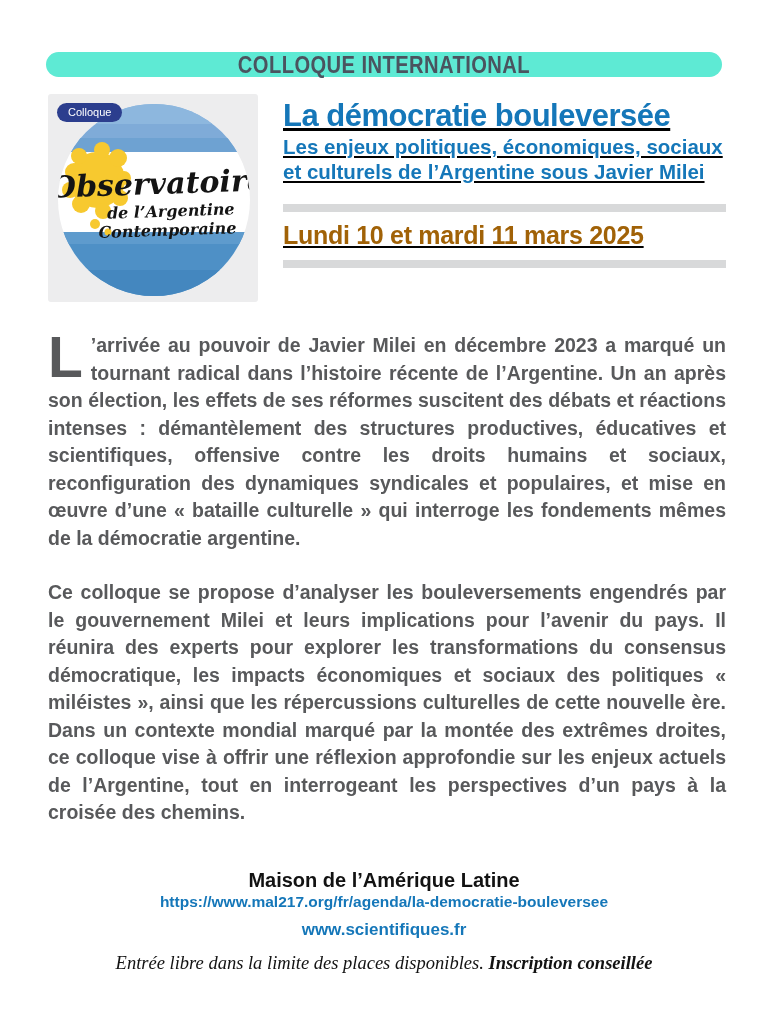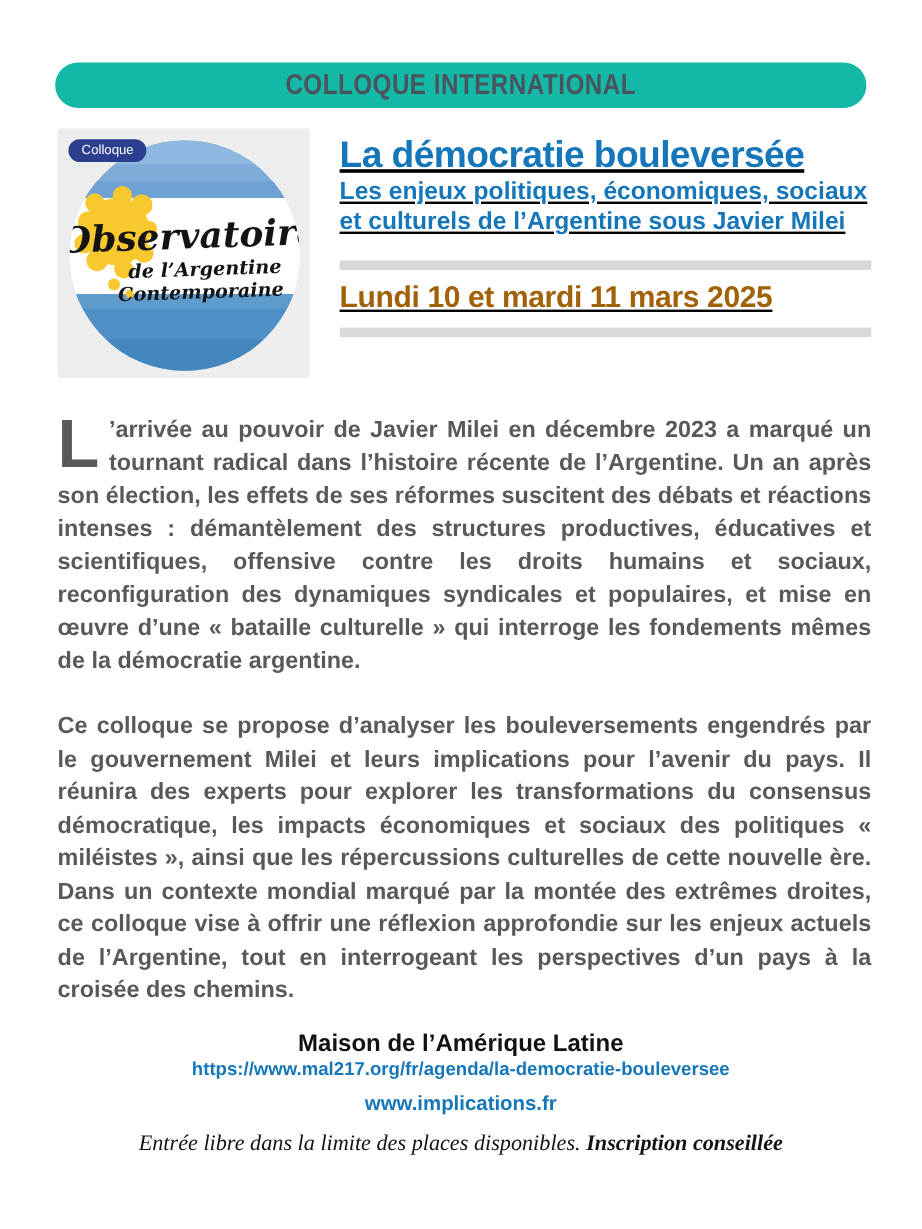--- a/index.html
+++ b/index.html
@@ -8,22 +8,22 @@
     position: relative;
     width: 768px;
     height: 1024px;
     background: #ffffff;
     font-family: "Liberation Sans", sans-serif;
     overflow: hidden;
   }
   
   .banner {
     margin: 52px 46px 0 46px;
-    height: 38px;
-    background: #14b8a6;
+    height: 25px;
+    background: #5eead4;
     display: flex;
     align-items: center;
     justify-content: center;
     border-radius: 19px;
   }
   .banner span {
     display: inline-block;
     transform: scaleX(0.84);
     font-size: 24px;
     font-weight: bold;
@@ -97,21 +97,21 @@
   .dropcap {
     float: left;
     font-size: 57px;
     line-height: 44px;
     padding: 3px 8px 0 0;
     font-weight: bold;
     color: #58595b;
   }
   
   .venue {
-    margin-top: 17px;
+    margin-top: 40px;
     text-align: center;
     color: #121212;
     font-weight: bold;
     font-size: 20px;
     line-height: 26px;
   }
   .links { text-align: center; }
   .link1 {
     display: inline-block;
     color: #1577b9;
@@ -206,20 +206,20 @@
     <p><span class="dropcap">L</span><span>’arrivée au pouvoir de Javier Milei en décembre 2023 a marqué un tournant radical dans l’histoire récente de l’Argentine. Un an après son élection, les effets de ses réformes suscitent des débats et réactions intenses : démantèlement des structures productives, éducatives et scientifiques, offensive contre les droits humains et sociaux, reconfiguration des dynamiques syndicales et populaires, et mise en œuvre d’une « bataille culturelle » qui interroge les fondements mêmes de la démocratie argentine.</span></p>
     <p>Ce colloque se propose d’analyser les bouleversements engendrés par le gouvernement Milei et leurs implications pour l’avenir du pays. Il réunira des experts pour explorer les transformations du consensus démocratique, les impacts économiques et sociaux des politiques « miléistes », ainsi que les répercussions culturelles de cette nouvelle ère. Dans un contexte mondial marqué par la montée des extrêmes droites, ce colloque vise à offrir une réflexion approfondie sur les enjeux actuels de l’Argentine, tout en interrogeant les perspectives d’un pays à la croisée des chemins.</p>
   </div>
 
   <div class="venue">
     <div>Maison de l’Amérique Latine</div>
   </div>
 
   <div class="links">
     <a href="#" class="link1">https://www.mal217.org/fr/agenda/la-democratie-bouleversee</a><br>
-    <a href="#" class="link2">www.implications.fr</a>
+    <a href="#" class="link2">www.scientifiques.fr</a>
   </div>
 
   <div class="note">
     <span>Entrée libre dans la limite des places disponibles. </span><span class="bold">Inscription conseillée</span>
   </div>
 
 </div>
 
 </body></html>

